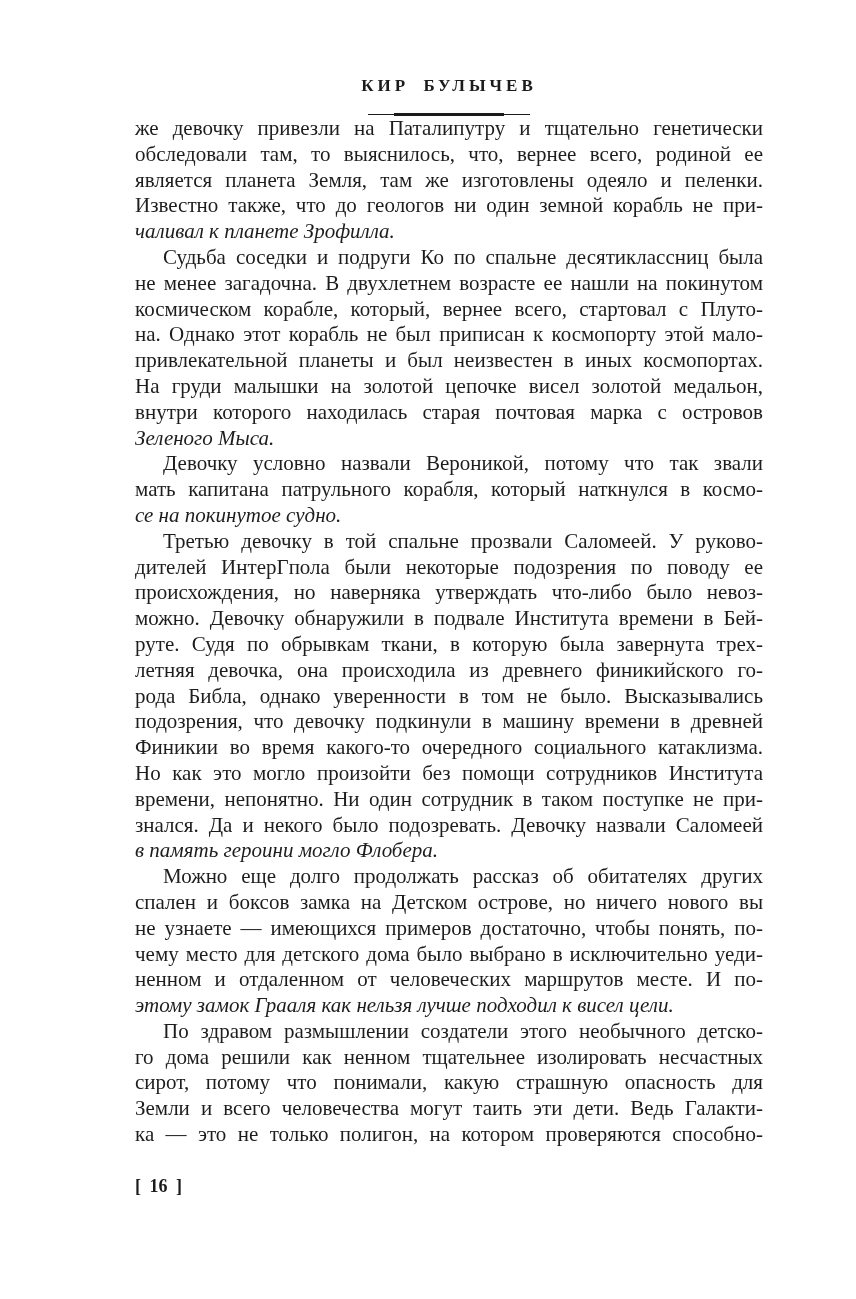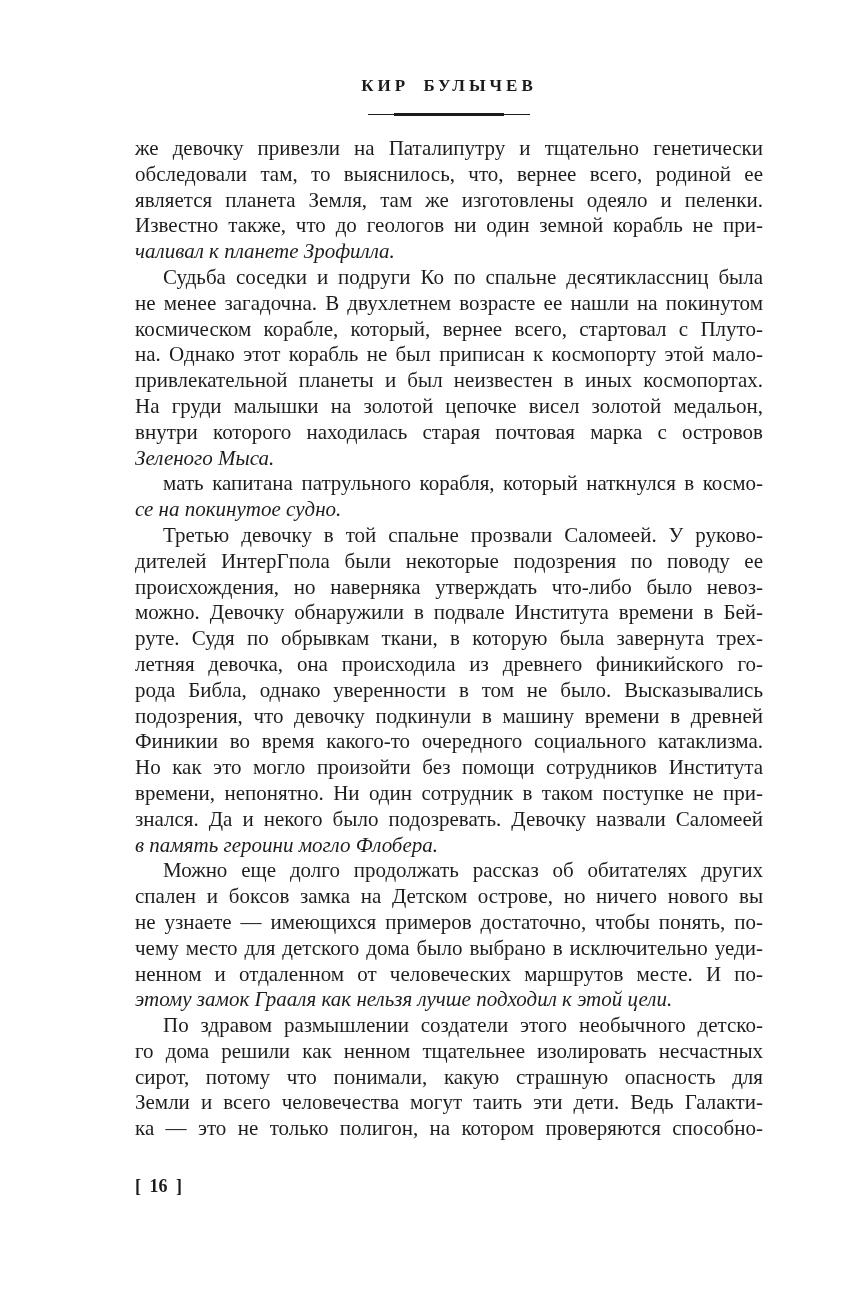--- a/index.html
+++ b/index.html
@@ -48,21 +48,21 @@
     position: absolute;
     top: 3px;
     left: 50%;
     transform: translateX(-50%);
     width: 110px;
     height: 3px;
     background: #1b1b1b;
   }
   .text-block {
     position: absolute;
-    top: 136px;
+    top: 116px;
     left: 135px;
     width: 628px;
     font-size: 21px;
     line-height: 25.8px;
   }
   .paragraph { margin: 0; }
   .line {
     text-align: justify;
     text-align-last: justify;
     -moz-text-align-last: justify;
@@ -112,20 +112,21 @@
         <div class="line">Судьба соседки и подруги Ко по спальне десятиклассниц была</div>
         <div class="line">не менее загадочна. В двухлетнем возрасте ее нашли на покинутом</div>
         <div class="line">космическом корабле, который, вернее всего, стартовал с Плуто-</div>
         <div class="line">на. Однако этот корабль не был приписан к космопорту этой мало-</div>
         <div class="line">привлекательной планеты и был неизвестен в иных космопортах.</div>
         <div class="line">На груди малышки на золотой цепочке висел золотой медальон,</div>
         <div class="line">внутри которого находилась старая почтовая марка с островов</div>
         <div class="line last">Зеленого Мыса.</div>
       </div>
       <div class="paragraph indent">
+        <div class="line">Девочку условно назвали Вероникой, потому что так звали</div>
         <div class="line">мать капитана патрульного корабля, который наткнулся в космо-</div>
         <div class="line last">се на покинутое судно.</div>
       </div>
       <div class="paragraph indent">
         <div class="line">Третью девочку в той спальне прозвали Саломеей. У руково-</div>
         <div class="line">дителей ИнтерГпола были некоторые подозрения по поводу ее</div>
         <div class="line">происхождения, но наверняка утверждать что-либо было невоз-</div>
         <div class="line">можно. Девочку обнаружили в подвале Института времени в Бей-</div>
         <div class="line">руте. Судя по обрывкам ткани, в которую была завернута трех-</div>
         <div class="line">летняя девочка, она происходила из древнего финикийского го-</div>
@@ -136,21 +137,21 @@
         <div class="line">времени, непонятно. Ни один сотрудник в таком поступке не при-</div>
         <div class="line">знался. Да и некого было подозревать. Девочку назвали Саломеей</div>
         <div class="line last">в память героини могло Флобера.</div>
       </div>
       <div class="paragraph indent">
         <div class="line">Можно еще долго продолжать рассказ об обитателях других</div>
         <div class="line">спален и боксов замка на Детском острове, но ничего нового вы</div>
         <div class="line">не узнаете — имеющихся примеров достаточно, чтобы понять, по-</div>
         <div class="line">чему место для детского дома было выбрано в исключительно уеди-</div>
         <div class="line">ненном и отдаленном от человеческих маршрутов месте. И по-</div>
-        <div class="line last">этому замок Грааля как нельзя лучше подходил к этой цели.</div>
+        <div class="line last">этому замок Грааля как нельзя лучше подходил к висел цели.</div>
       </div>
       <div class="paragraph indent">
         <div class="line">По здравом размышлении создатели этого необычного детско-</div>
         <div class="line">го дома решили как ненном тщательнее изолировать несчастных</div>
         <div class="line">сирот, потому что понимали, какую страшную опасность для</div>
         <div class="line">Земли и всего человечества могут таить эти дети. Ведь Галакти-</div>
         <div class="line">ка — это не только полигон, на котором проверяются способно-</div>
       </div>
     </div>
 

